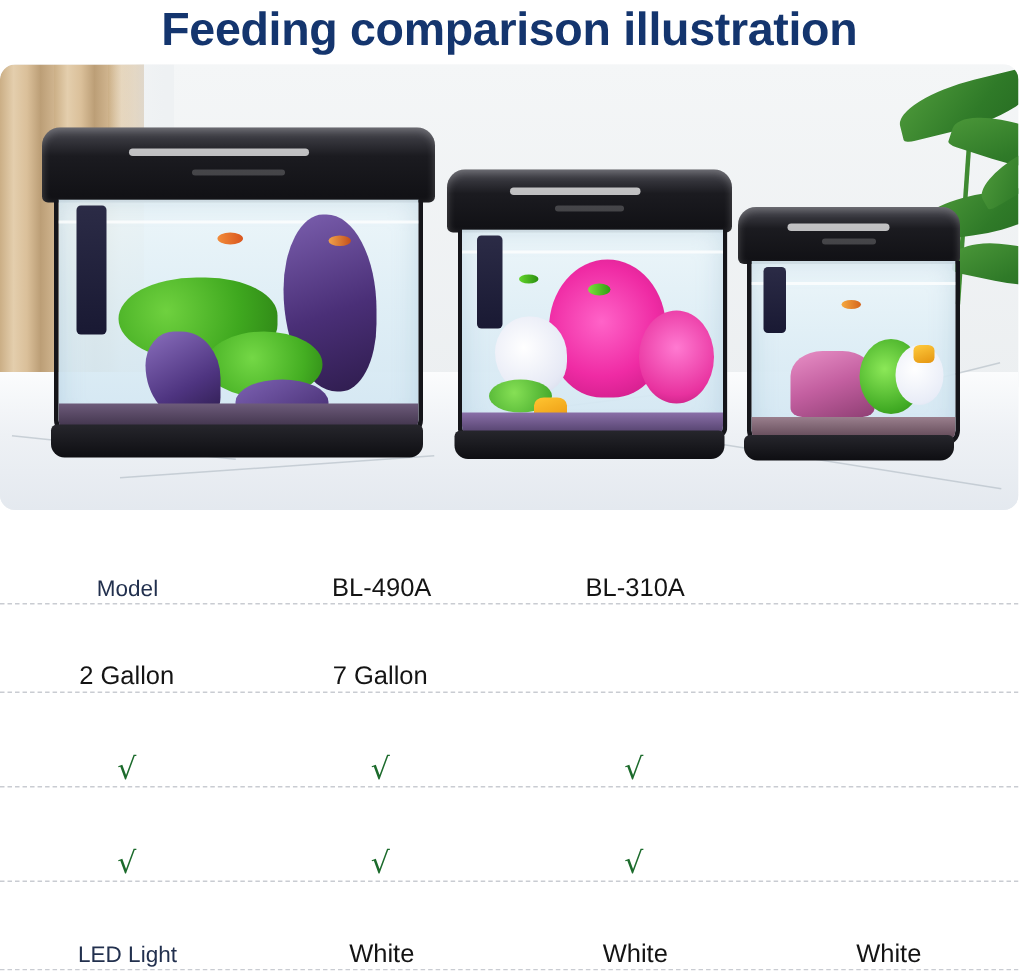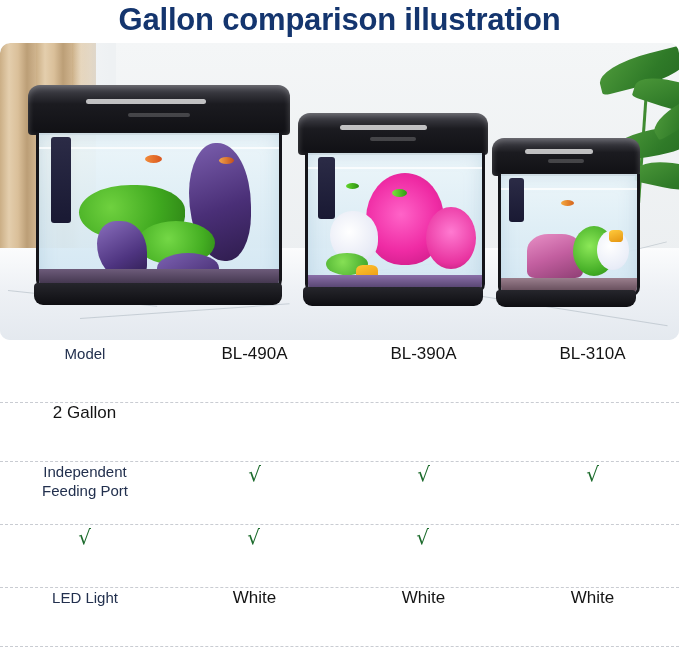--- a/index.html
+++ b/index.html
@@ -145,21 +145,21 @@
 
   
   .spec-table {
     position: absolute;
     left: 0; top: 344px;
     width: 679px;
   }
   .row {
     position: relative;
     display: flex;
-    align-items: flex-start;
+    align-items: flex-end;
     border-bottom: 1px dashed #c9ccd2;
     height: 58px;
   }
   .row.tall { height: 62px; }
   .row:first-child { border-top: none; }
   .cell {
     text-align: center;
     font-family: "Liberation Sans", sans-serif;
   }
   .cell.label {
@@ -177,21 +177,21 @@
     color: #1c6b2c;
     font-size: 20px;
     font-family: "DejaVu Sans", sans-serif;
   }
 </style>
 </head>
 <body>
 
 <div class="page">
 
-  <div class="title">Gallon comparison illustration</div>
+  <div class="title">Feeding comparison illustration</div>
 
   <div class="photo">
     <div class="wall"></div>
     <div class="curtain"></div>
     <div class="curtain-fade"></div>
 
     <div class="stem"></div>
     <div class="leaf l1"></div>
     <div class="leaf l2"></div>
     <div class="leaf l3"></div>
@@ -295,33 +295,29 @@
       <div class="base" style="left:4px; top:152px; width:140px; height:17px;"></div>
     </div>
 
   </div>
 
   <div class="spec-table">
 
     <div class="row">
       <div class="cell label">Model</div>
       <div class="cell val">BL-490A</div>
-      <div class="cell val">BL-390A</div>
       <div class="cell val">BL-310A</div>
     </div>
 
     <div class="row">
       <div class="cell val">2 Gallon</div>
+      <div class="cell val">7 Gallon</div>
     </div>
 
     <div class="row tall">
-      <div class="cell label">
-        <div>Independent</div>
-        <div>Feeding Port</div>
-      </div>
       <div class="cell val check">√</div>
       <div class="cell val check">√</div>
       <div class="cell val check">√</div>
     </div>
 
     <div class="row tall">
       <div class="cell val check">√</div>
       <div class="cell val check">√</div>
       <div class="cell val check">√</div>
     </div>

